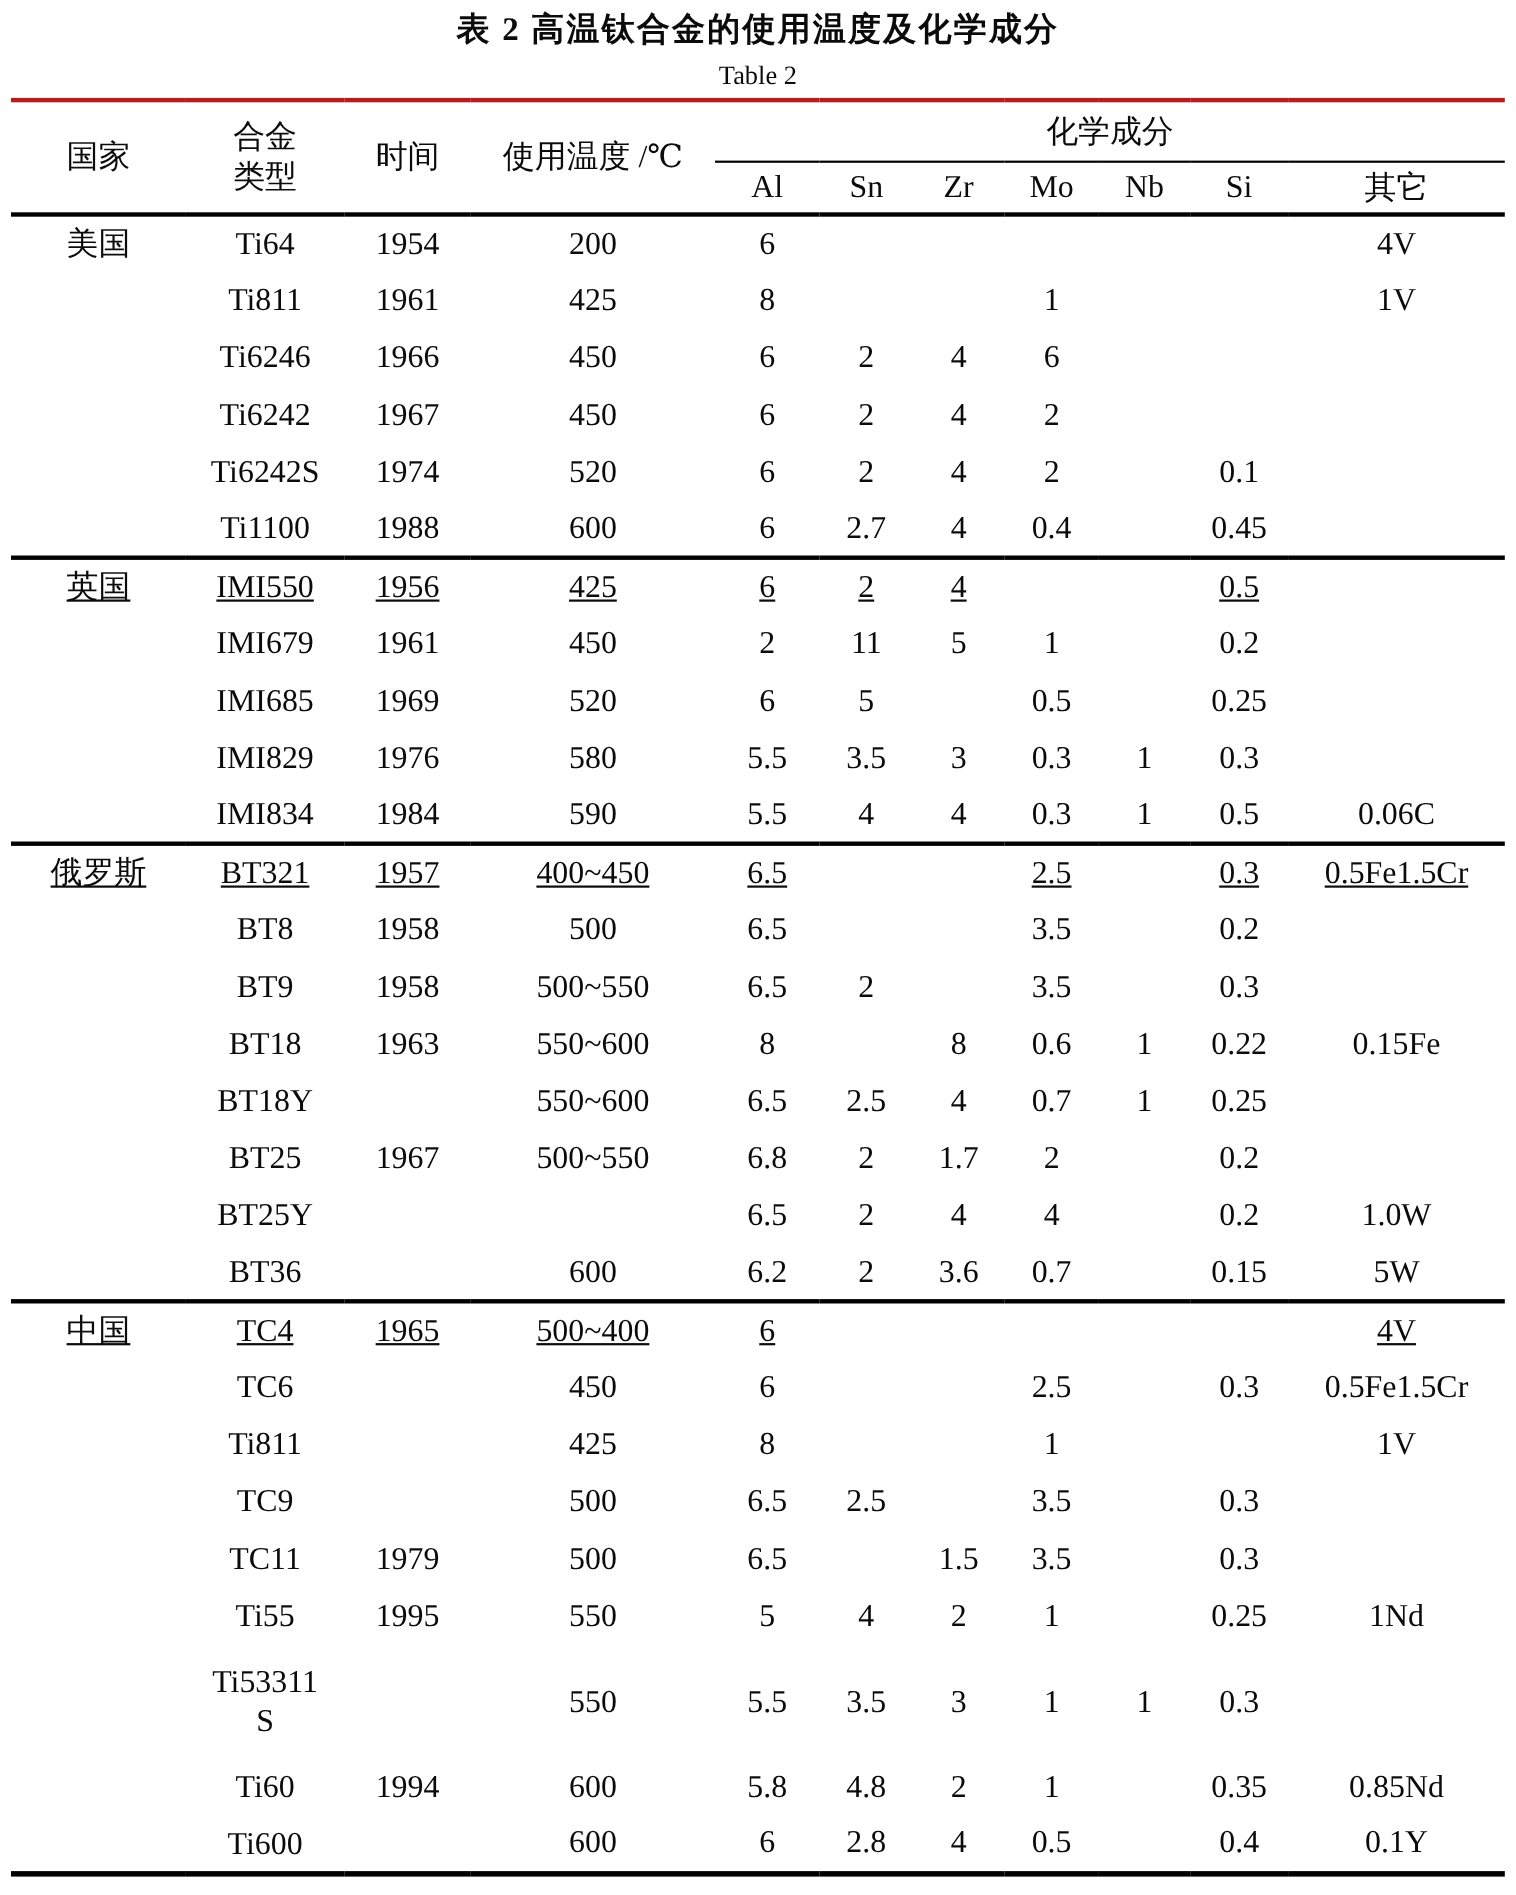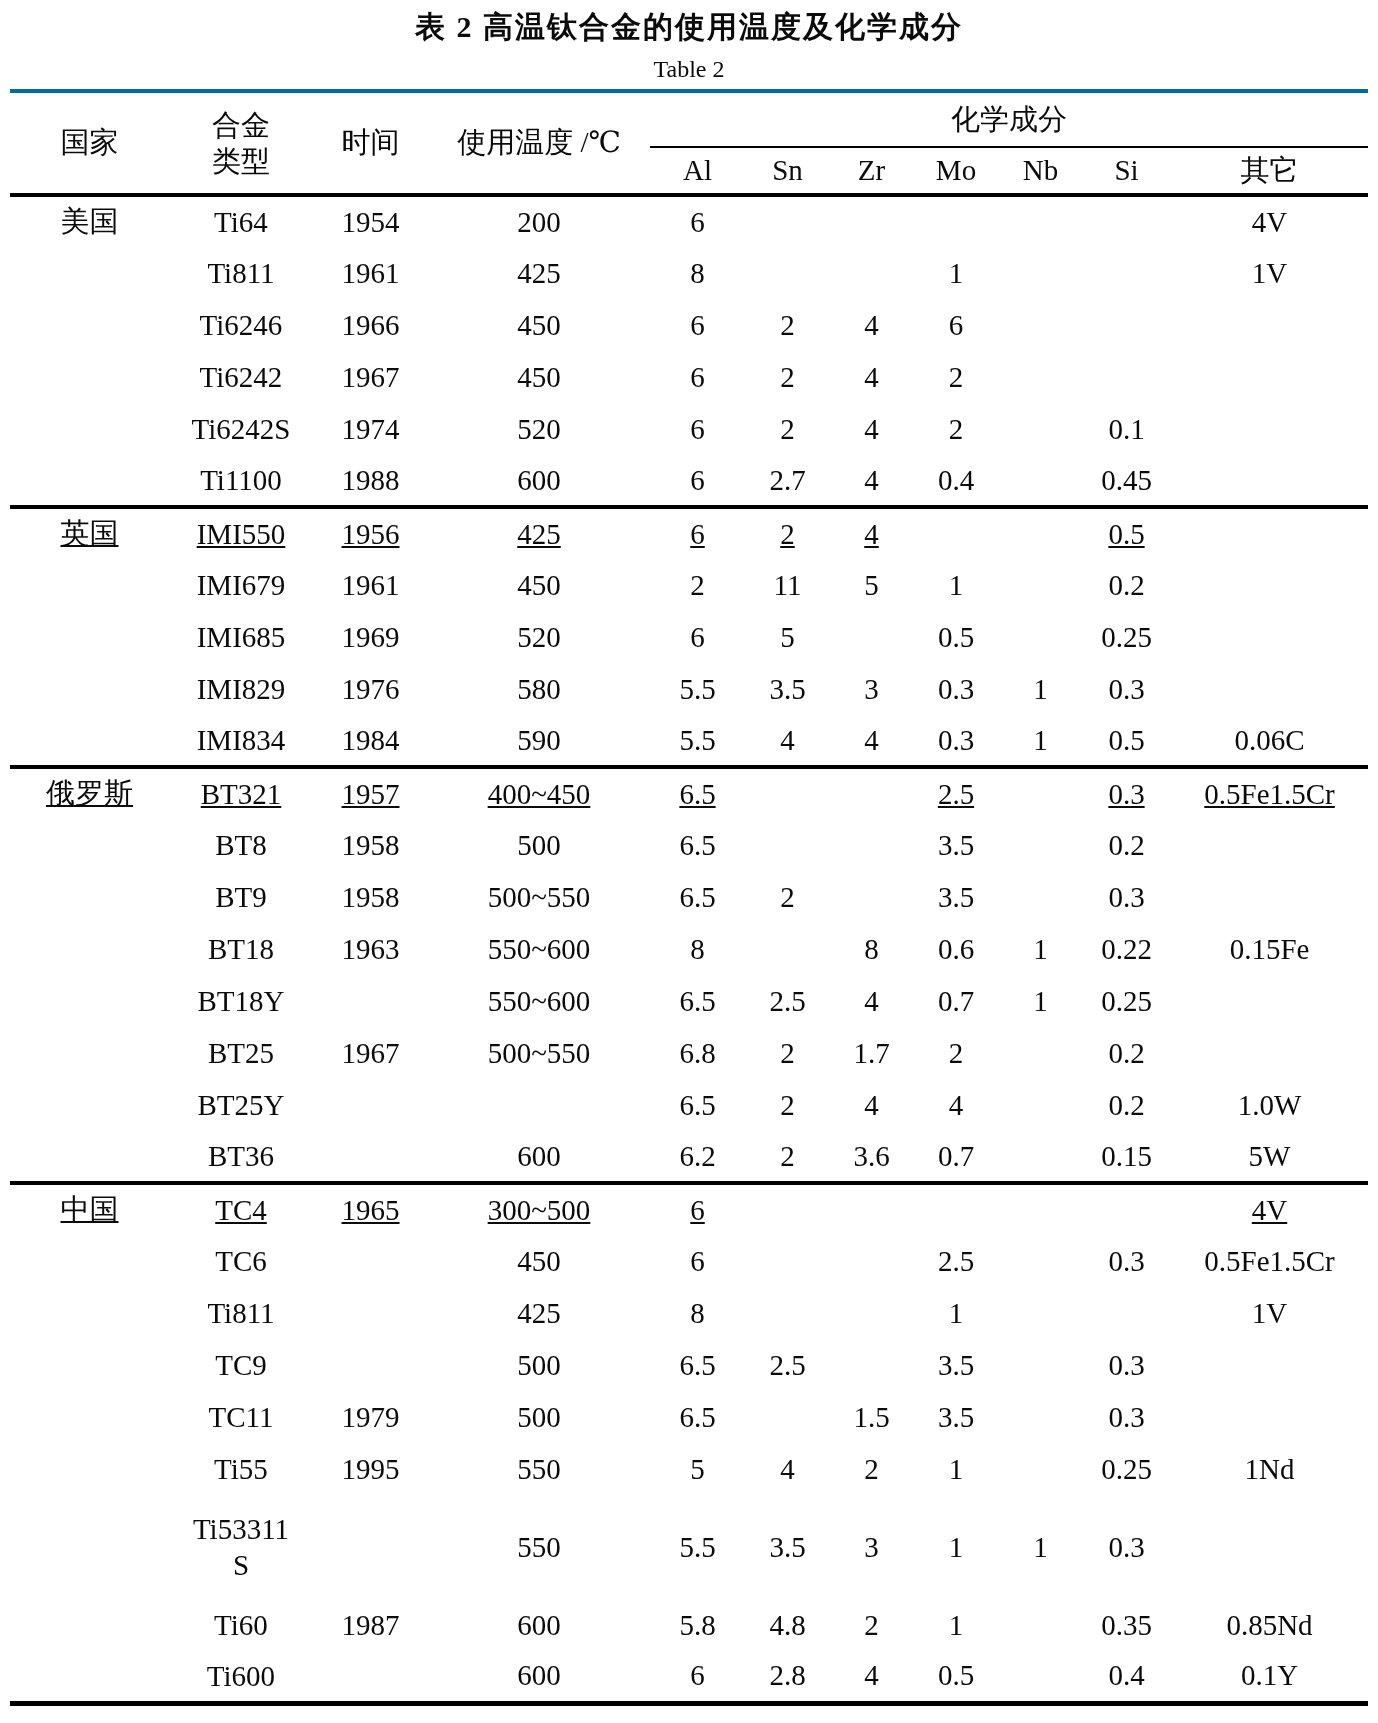--- a/index.html
+++ b/index.html
@@ -34,21 +34,21 @@
     gap: 50px;
     font-size: 24px;
     white-space: nowrap;
   }
 
   table.alloy {
     border-collapse: collapse;
     table-layout: fixed;
     width: 1358px;
     margin-left: 10px;
-    border-top: 4px solid #0369a1;
+    border-top: 4px solid #b91c1c;
     border-bottom: 5px solid #000;
   }
   th, td {
     padding: 0;
     text-align: center;
     vertical-align: middle;
     font-size: 29px;
     font-weight: normal;
     overflow: hidden;
   }
@@ -350,21 +350,21 @@
     <td>3.6</td>
     <td>0.7</td>
     <td></td>
     <td>0.15</td>
     <td>5W</td>
   </tr>
         <tr class="section-start">
     <td>中国</td>
     <td class="pre">TC4</td>
     <td>1965</td>
-    <td>300~500</td>
+    <td>500~400</td>
     <td>6</td>
     <td></td>
     <td></td>
     <td></td>
     <td></td>
     <td></td>
     <td>4V</td>
   </tr>
         <tr>
     <td></td>
@@ -441,21 +441,21 @@
     <td>3.5</td>
     <td>3</td>
     <td>1</td>
     <td>1</td>
     <td>0.3</td>
     <td></td>
   </tr>
         <tr>
     <td></td>
     <td class="pre">Ti60</td>
-    <td>1987</td>
+    <td>1994</td>
     <td>600</td>
     <td>5.8</td>
     <td>4.8</td>
     <td>2</td>
     <td>1</td>
     <td></td>
     <td>0.35</td>
     <td>0.85Nd</td>
   </tr>
         <tr>

